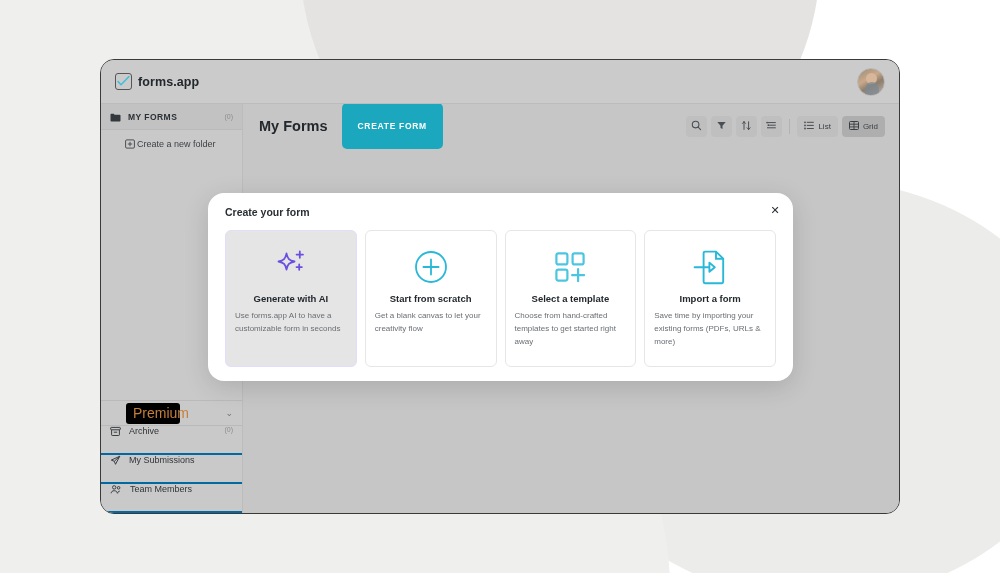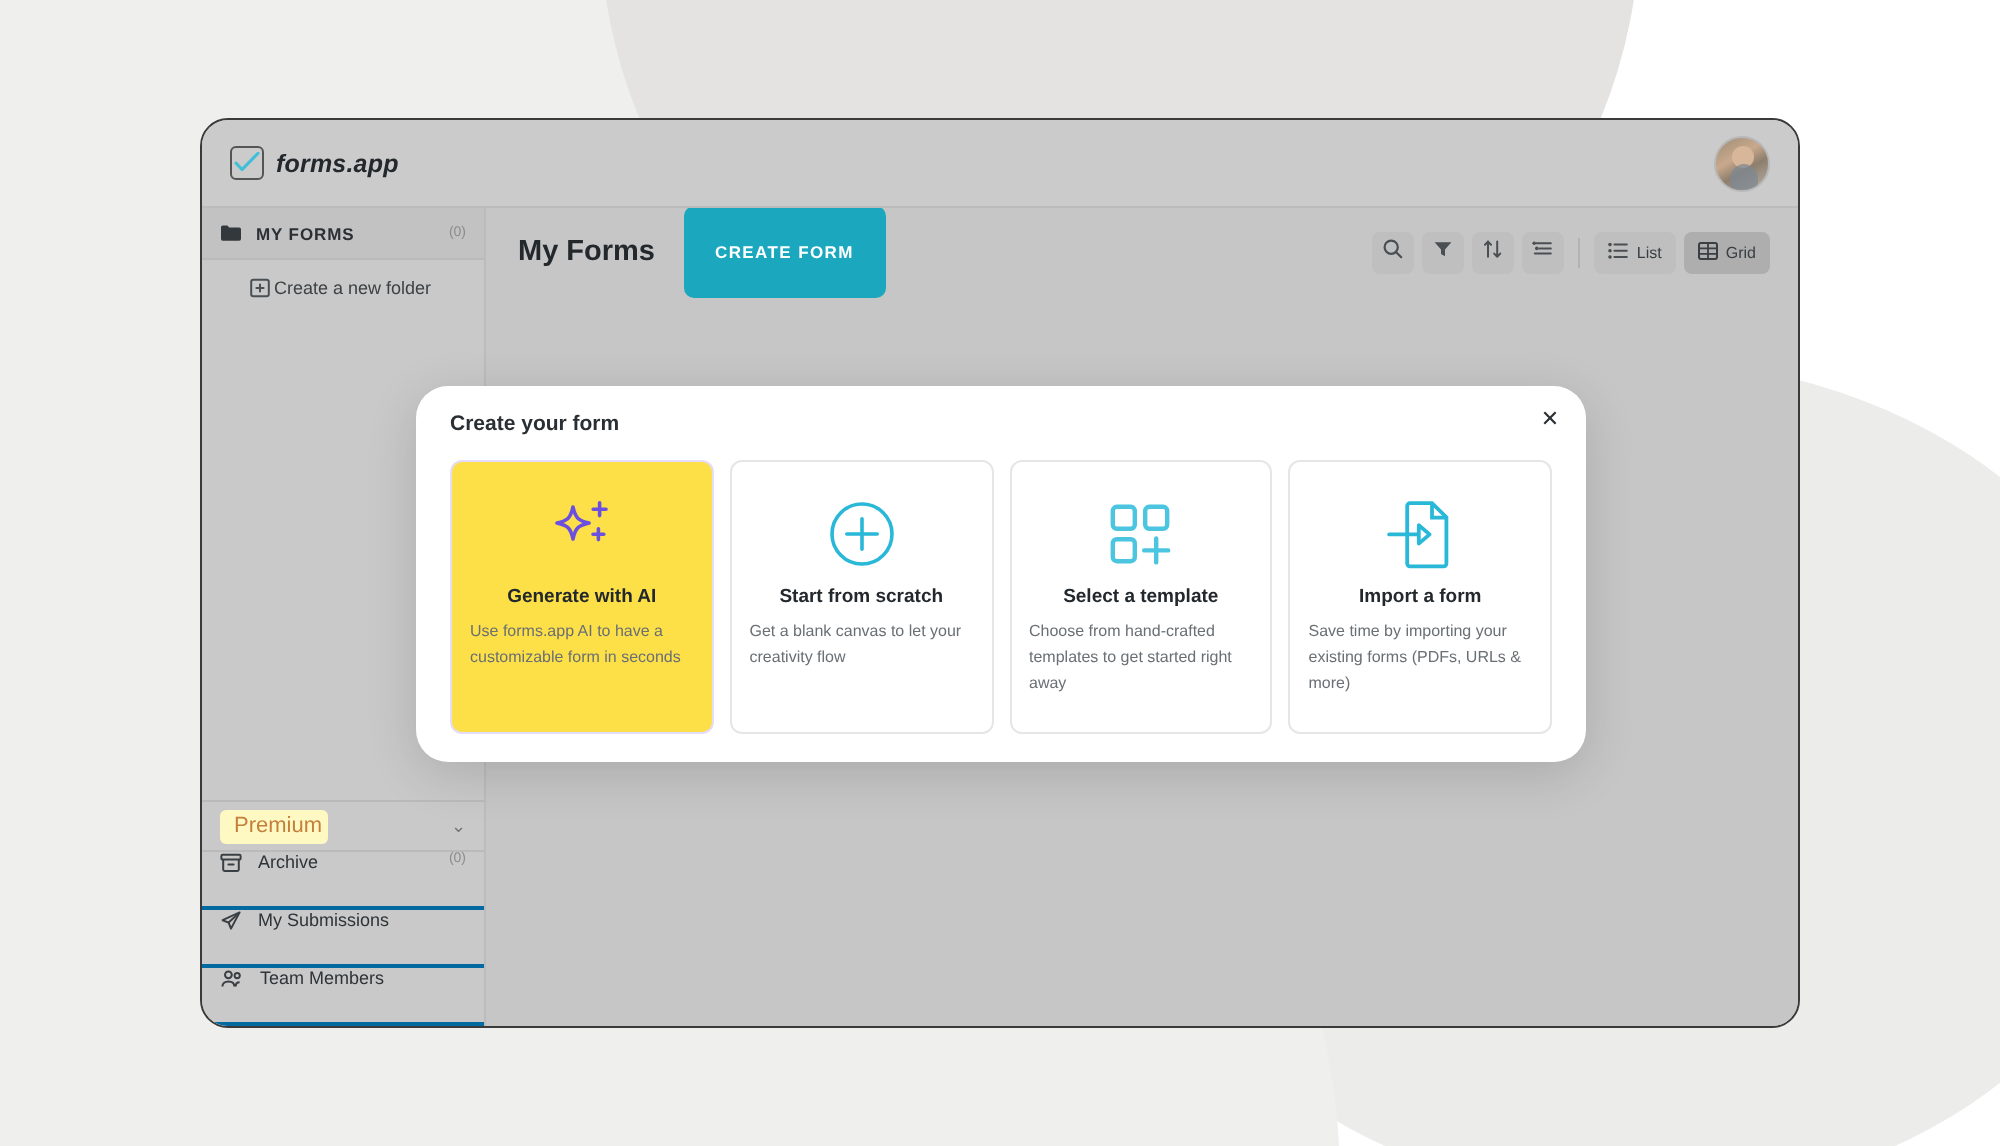--- a/index.html
+++ b/index.html
@@ -59,21 +59,20 @@
 
   
   .topbar {
     position: relative;
     height: 44px;
     flex: 0 0 44px;
     background: #cbcbcb;
     border-bottom: 1px solid #bcbcbc;
     display: flex;
     padding: 0 14px;
-    font-style: italic;
   }
   .logo { display: flex; align-items: center; gap: 6px; }
   .logo-mark {
     width: 17px; height: 17px;
     border: 1.6px solid #555;
     border-radius: 3px;
     position: relative;
   }
   .logo-mark svg { position: absolute; left: 1px; top: 2px; }
   .logo-text {
@@ -149,27 +148,28 @@
 
   .sb-premium {
     display: flex; align-items: center;
     height: 26px;
     padding: 0 9px;
     border-top: 1px solid #bababa;
     border-bottom: 1px solid #bababa;
     background: #c9c9c9;
   }
   .premium-badge {
-    font-size: 11px;
+    font-size: 14px;
     color: #c57f3a;
-    background: #fef9c3;
+    background: #000000;
     padding: 2px 7px 3px;
     border-radius: 3px;
     flex: 1;
     max-width: 54px;
+    margin-left: 16px;
   }
   .chev { color: #6f7478; font-size: 9px; margin-left: auto; }
 
   .sb-row {
     display: flex; align-items: flex-start;
     gap: 8px;
     height: 29px;
     padding: 0 9px;
     border-bottom: 2px solid #0369a1;
     font-size: 9px;
@@ -285,21 +285,21 @@
     border: 1px solid #e6e6e8;
     border-radius: 6px;
     background: #fff;
     padding: 14px 9px 10px;
     display: flex;
     flex-direction: column;
     align-items: center;
     cursor: pointer;
   }
   .card.ai {
-    background: #fde047;
+    background: #e5e5e5;
     border-color: #e3dcfa;
   }
   .card-icon {
     height: 44px;
     display: flex;
     align-items: center;
     justify-content: center;
   }
   .card-title {
     font-size: 9.5px;

